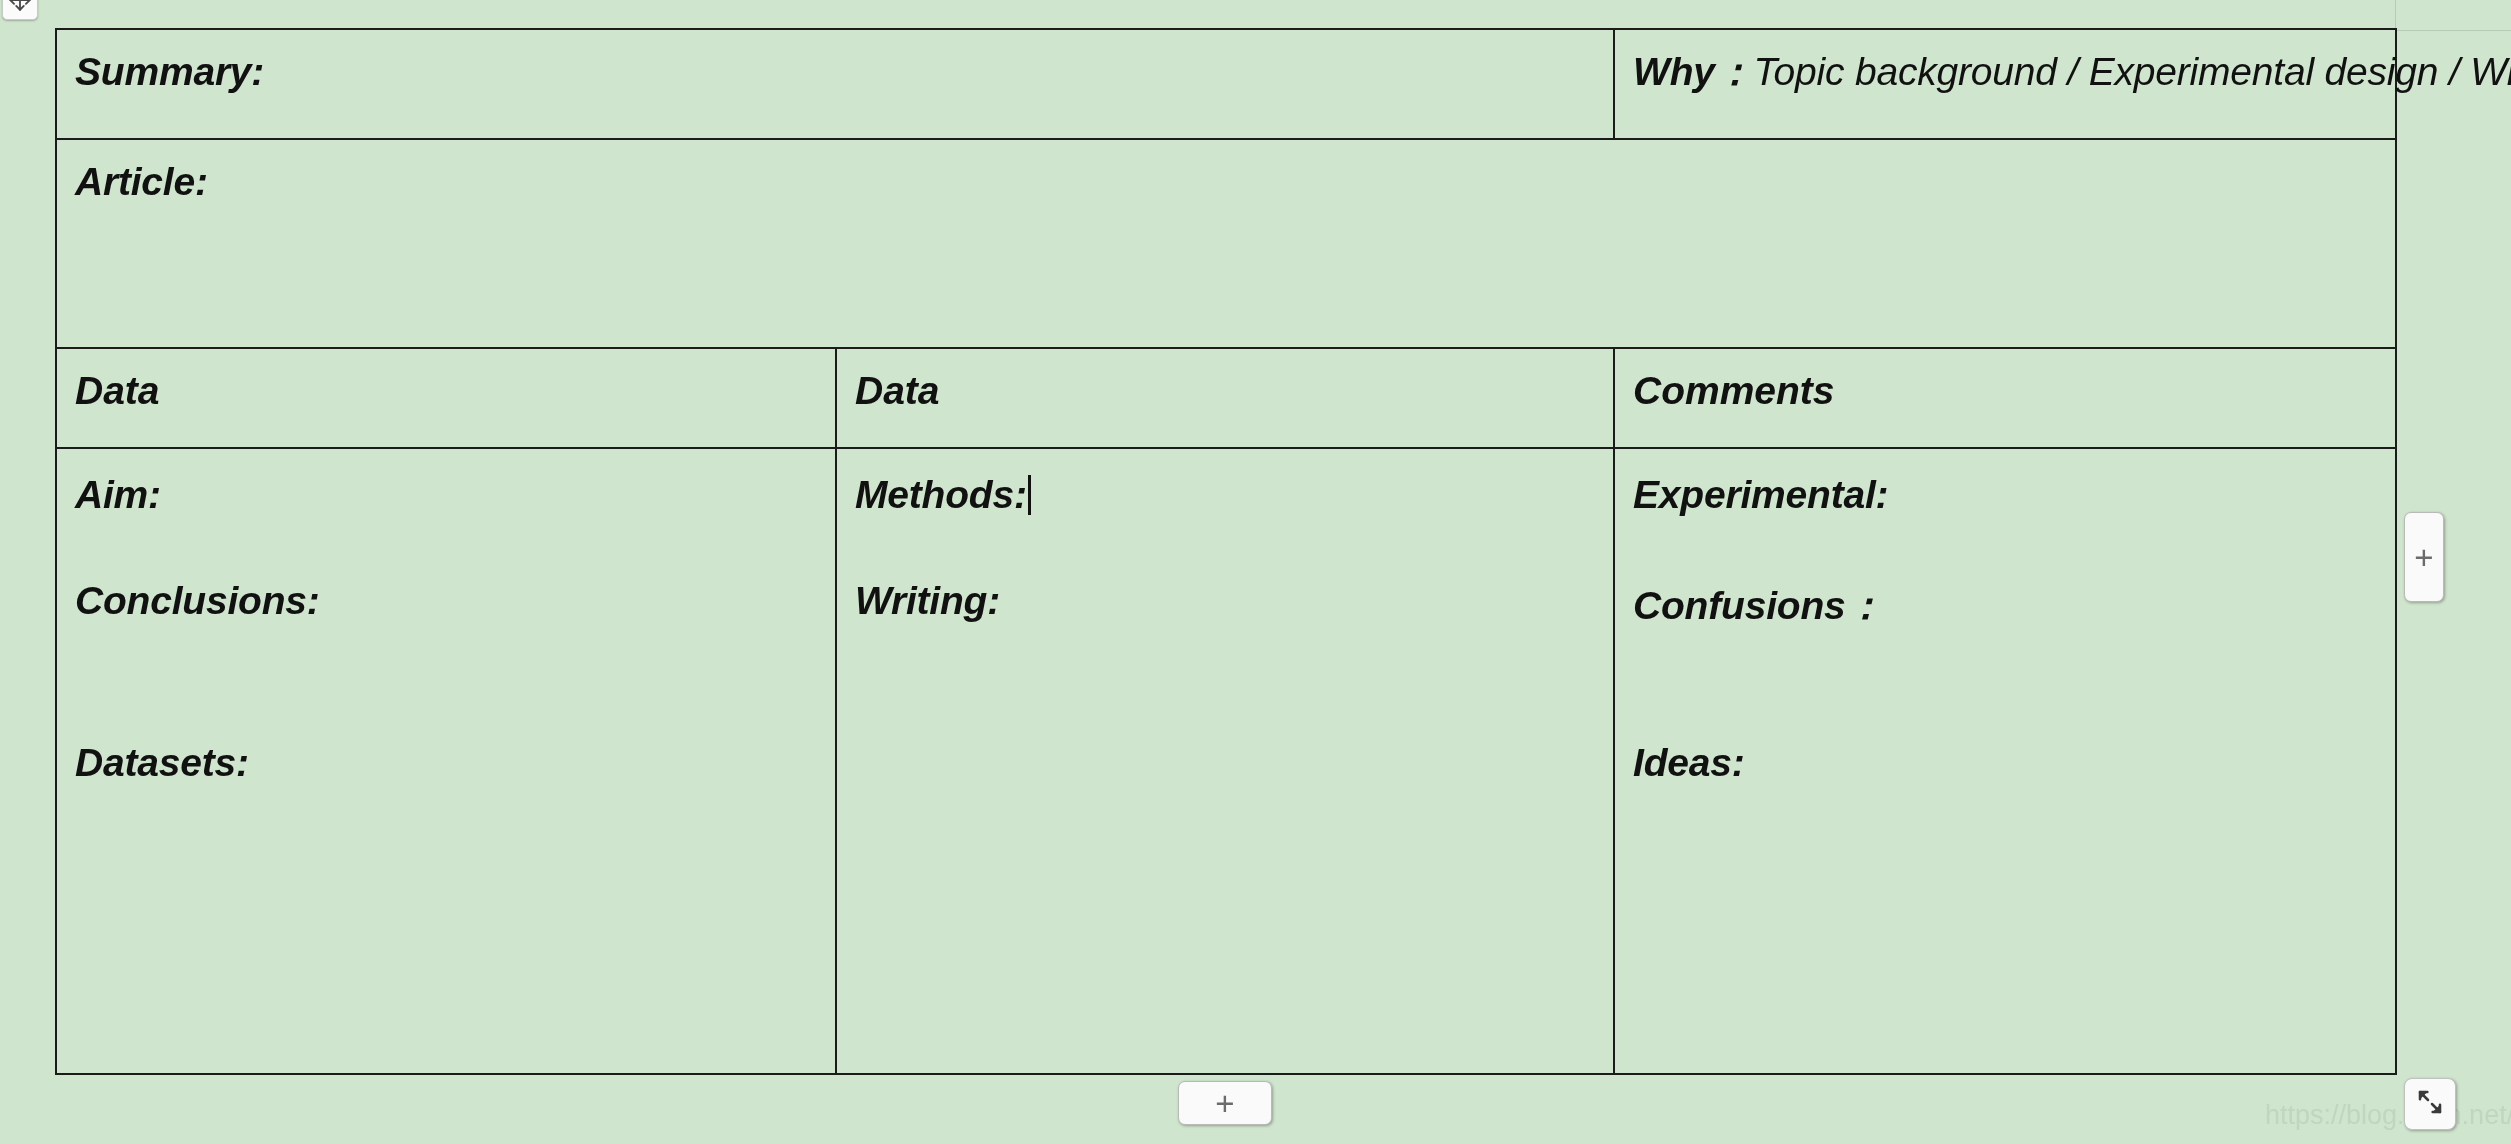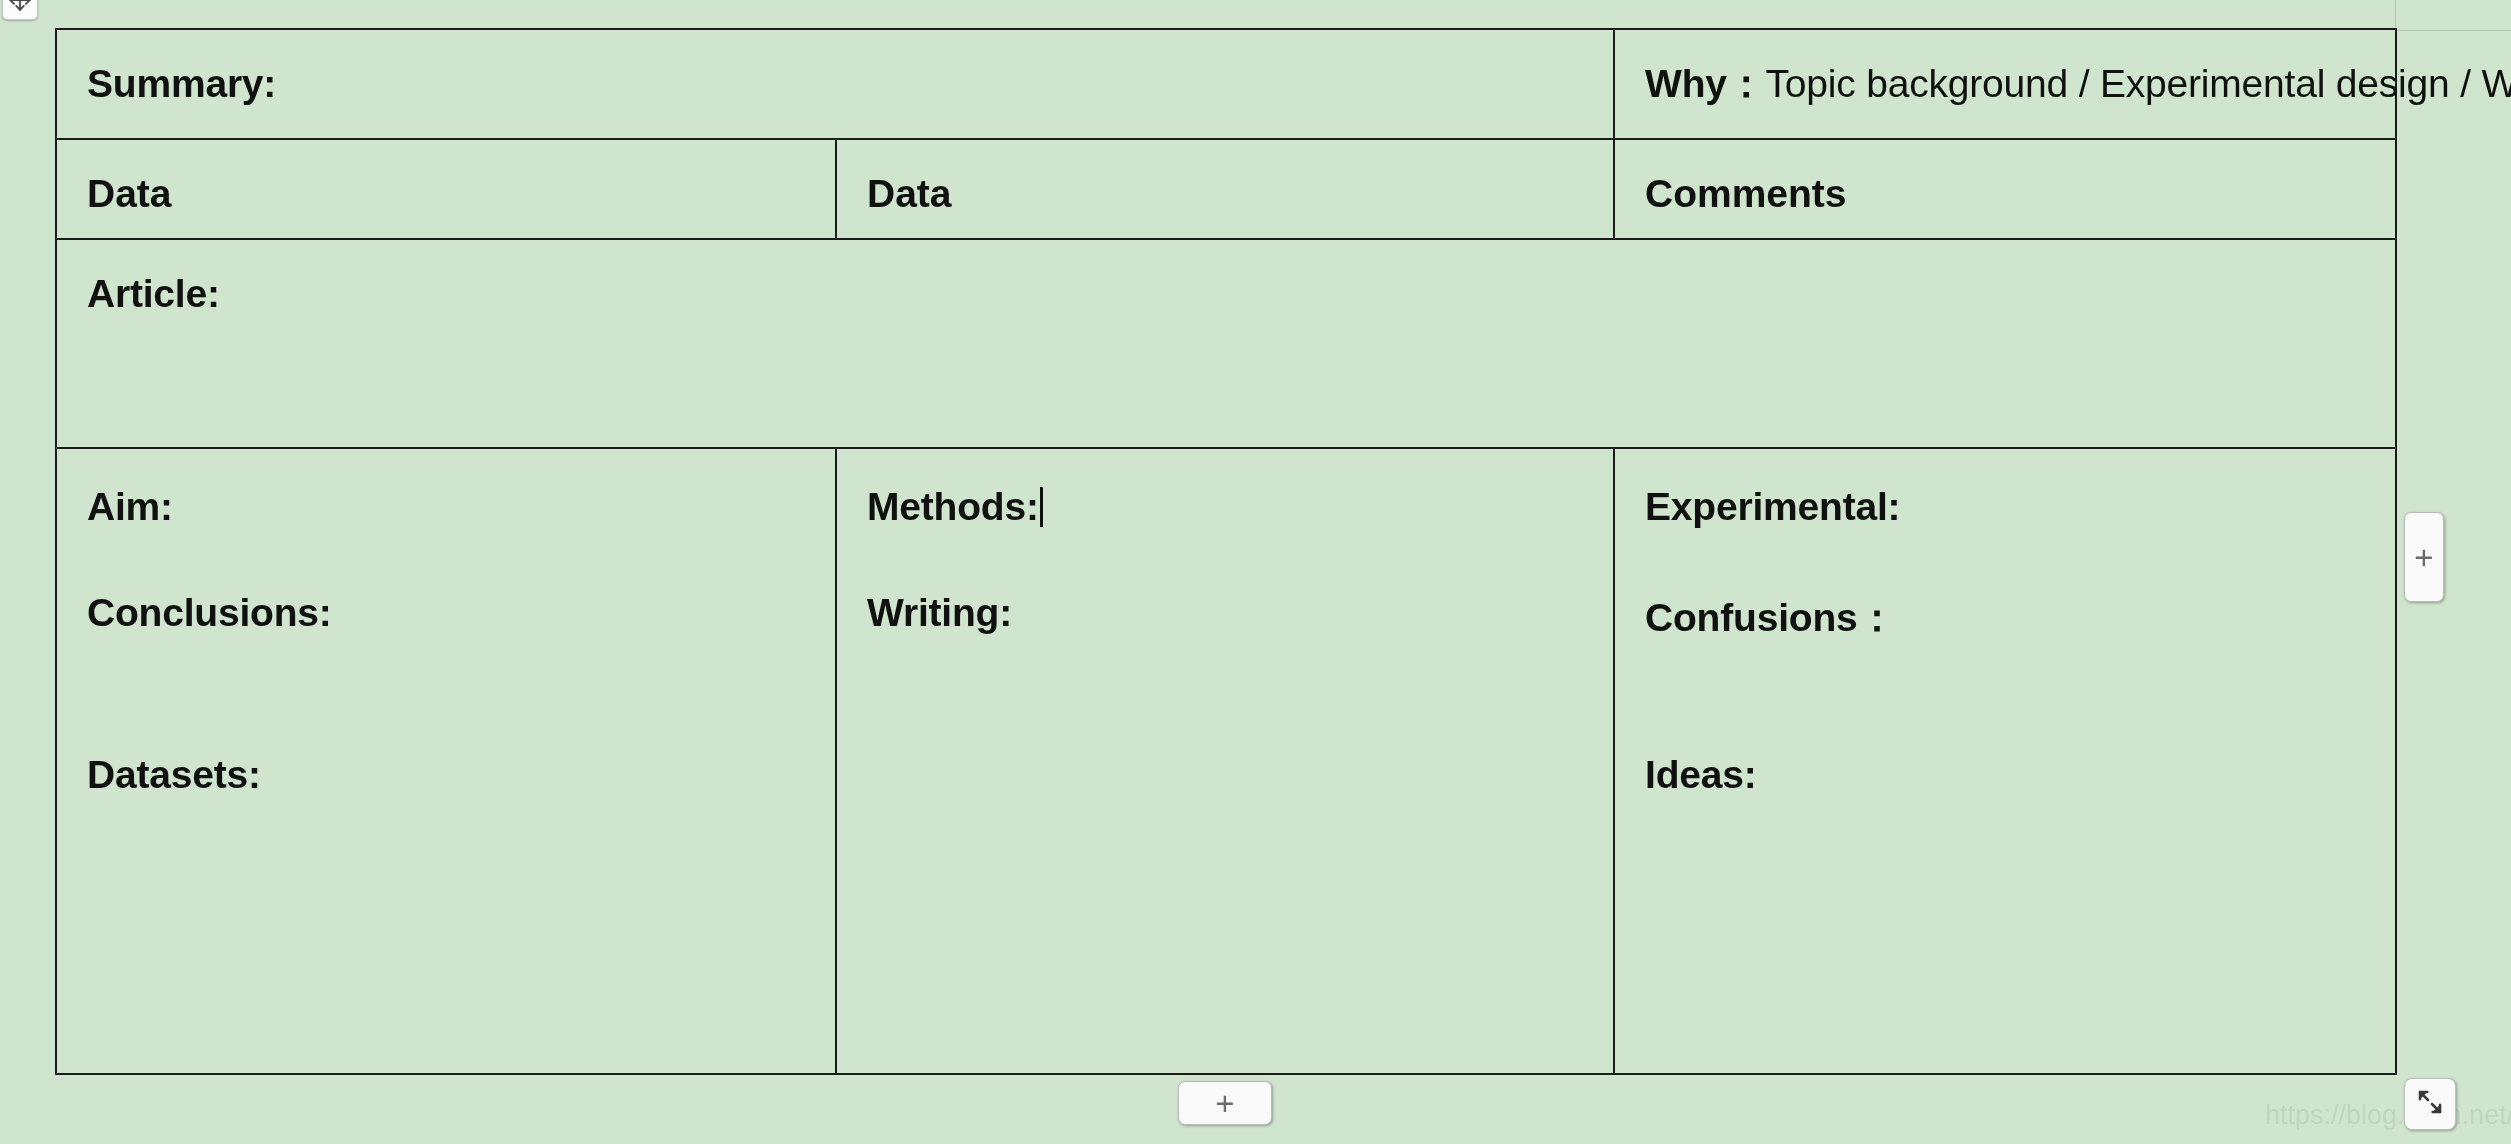--- a/index.html
+++ b/index.html
@@ -42,22 +42,23 @@
     border-collapse: collapse;
     table-layout: fixed;
     width: 2340px;
     height: 1047px;
     background: #cfe5cd;
   }
   table.notes td {
     border: 2px solid #1b1b1b;
     background: #cfe5cd;
     vertical-align: top;
-    padding: 12px;
+    padding: 0;
     position: relative;
+    font-style: italic;
   }
   .cell-pad {
     padding: 18px 0 0 18px;
     line-height: 1.25;
   }
 
   .lbl {
     font-weight: bold;
     font-size: 39px;
     color: #111111;
@@ -204,42 +205,42 @@
             <span class="lbl">Summary:</span>
           </div>
         </td>
         <td>
           <div class="cell-pad" style="white-space:nowrap">
             <span class="lbl">Why：</span><span class="val">Topic background / Experimental design / Writing imitation</span>
           </div>
         </td>
       </tr>
 
-      <tr style="height:100px">
-        <td>
-          <div class="cell-pad">
-            <span class="hdr">Data</span>
-          </div>
-        </td>
-        <td>
-          <div class="cell-pad">
-            <span class="hdr">Data</span>
-          </div>
-        </td>
-        <td>
-          <div class="cell-pad">
-            <span class="hdr">Comments</span>
-          </div>
-        </td>
-      </tr>
-
       <tr style="height:208px">
         <td colspan="3">
           <div class="cell-pad">
             <span class="lbl">Article:</span>
+          </div>
+        </td>
+      </tr>
+
+      <tr style="height:100px">
+        <td>
+          <div class="cell-pad">
+            <span class="hdr">Data</span>
+          </div>
+        </td>
+        <td>
+          <div class="cell-pad">
+            <span class="hdr">Data</span>
+          </div>
+        </td>
+        <td>
+          <div class="cell-pad">
+            <span class="hdr">Comments</span>
           </div>
         </td>
       </tr>
 
       <tr style="height:625px">
         <td>
           <div class="stack">
             <div class="slot slot-1">
               <span class="lbl">Aim:</span>
             </div>

